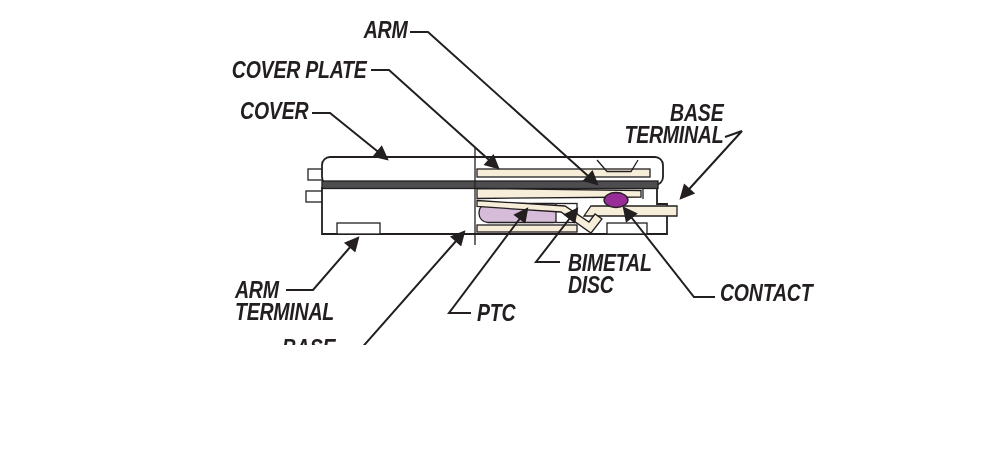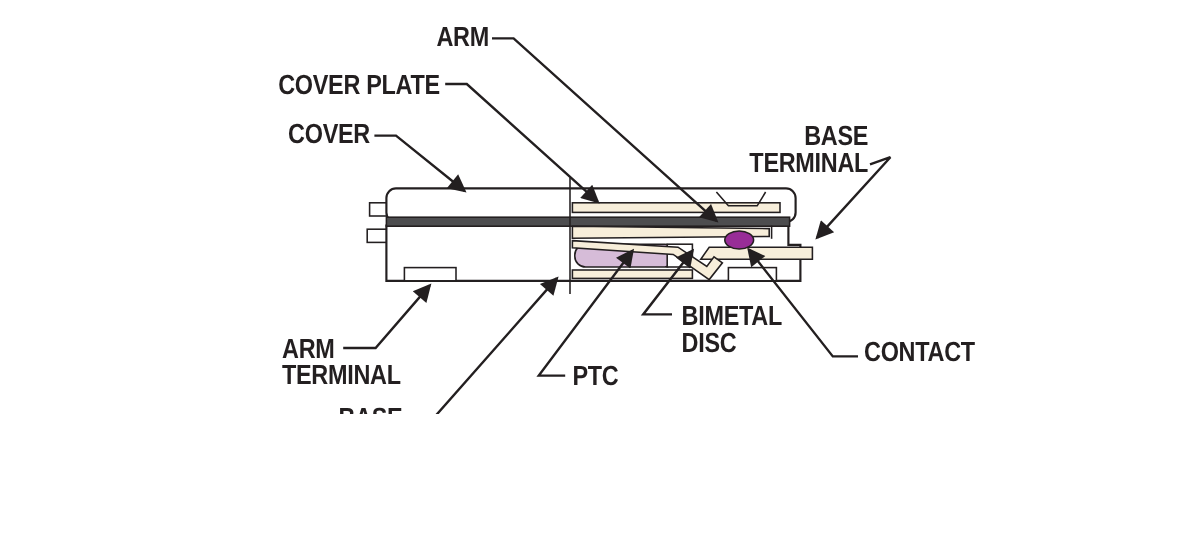--- a/index.html
+++ b/index.html
@@ -1,18 +1,18 @@
 <!DOCTYPE html>
 <html><head>
 <meta charset="utf-8">
 <style>
   html,body { margin:0; padding:0; background:#ffffff; }
   #stage {
     position:relative; width:1001px; height:345px; background:#ffffff;
-    font-family:"Liberation Sans", sans-serif; overflow:hidden;
+    font-family:"Liberation Sans", sans-serif; overflow:hidden;font-style:italic;
   }
   #diagram-svg { position:absolute; left:0; top:0; }
 
   
   .lbl {
     position:absolute;
     font-family:"Liberation Sans", sans-serif;
     font-weight:700;
     font-size:23px;
     line-height:22px;

